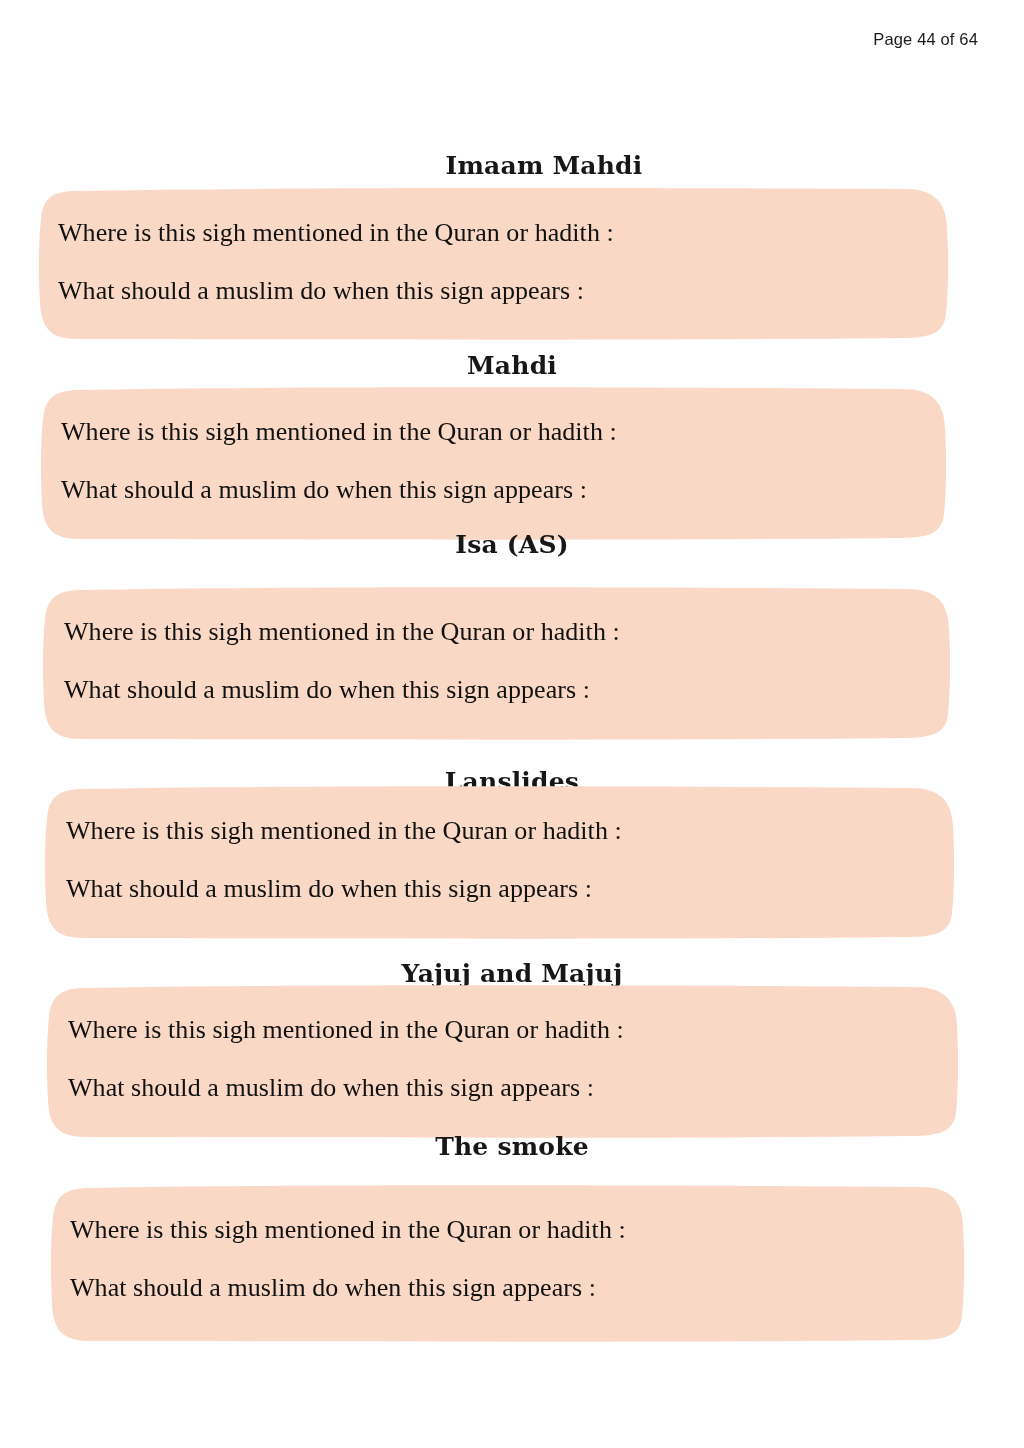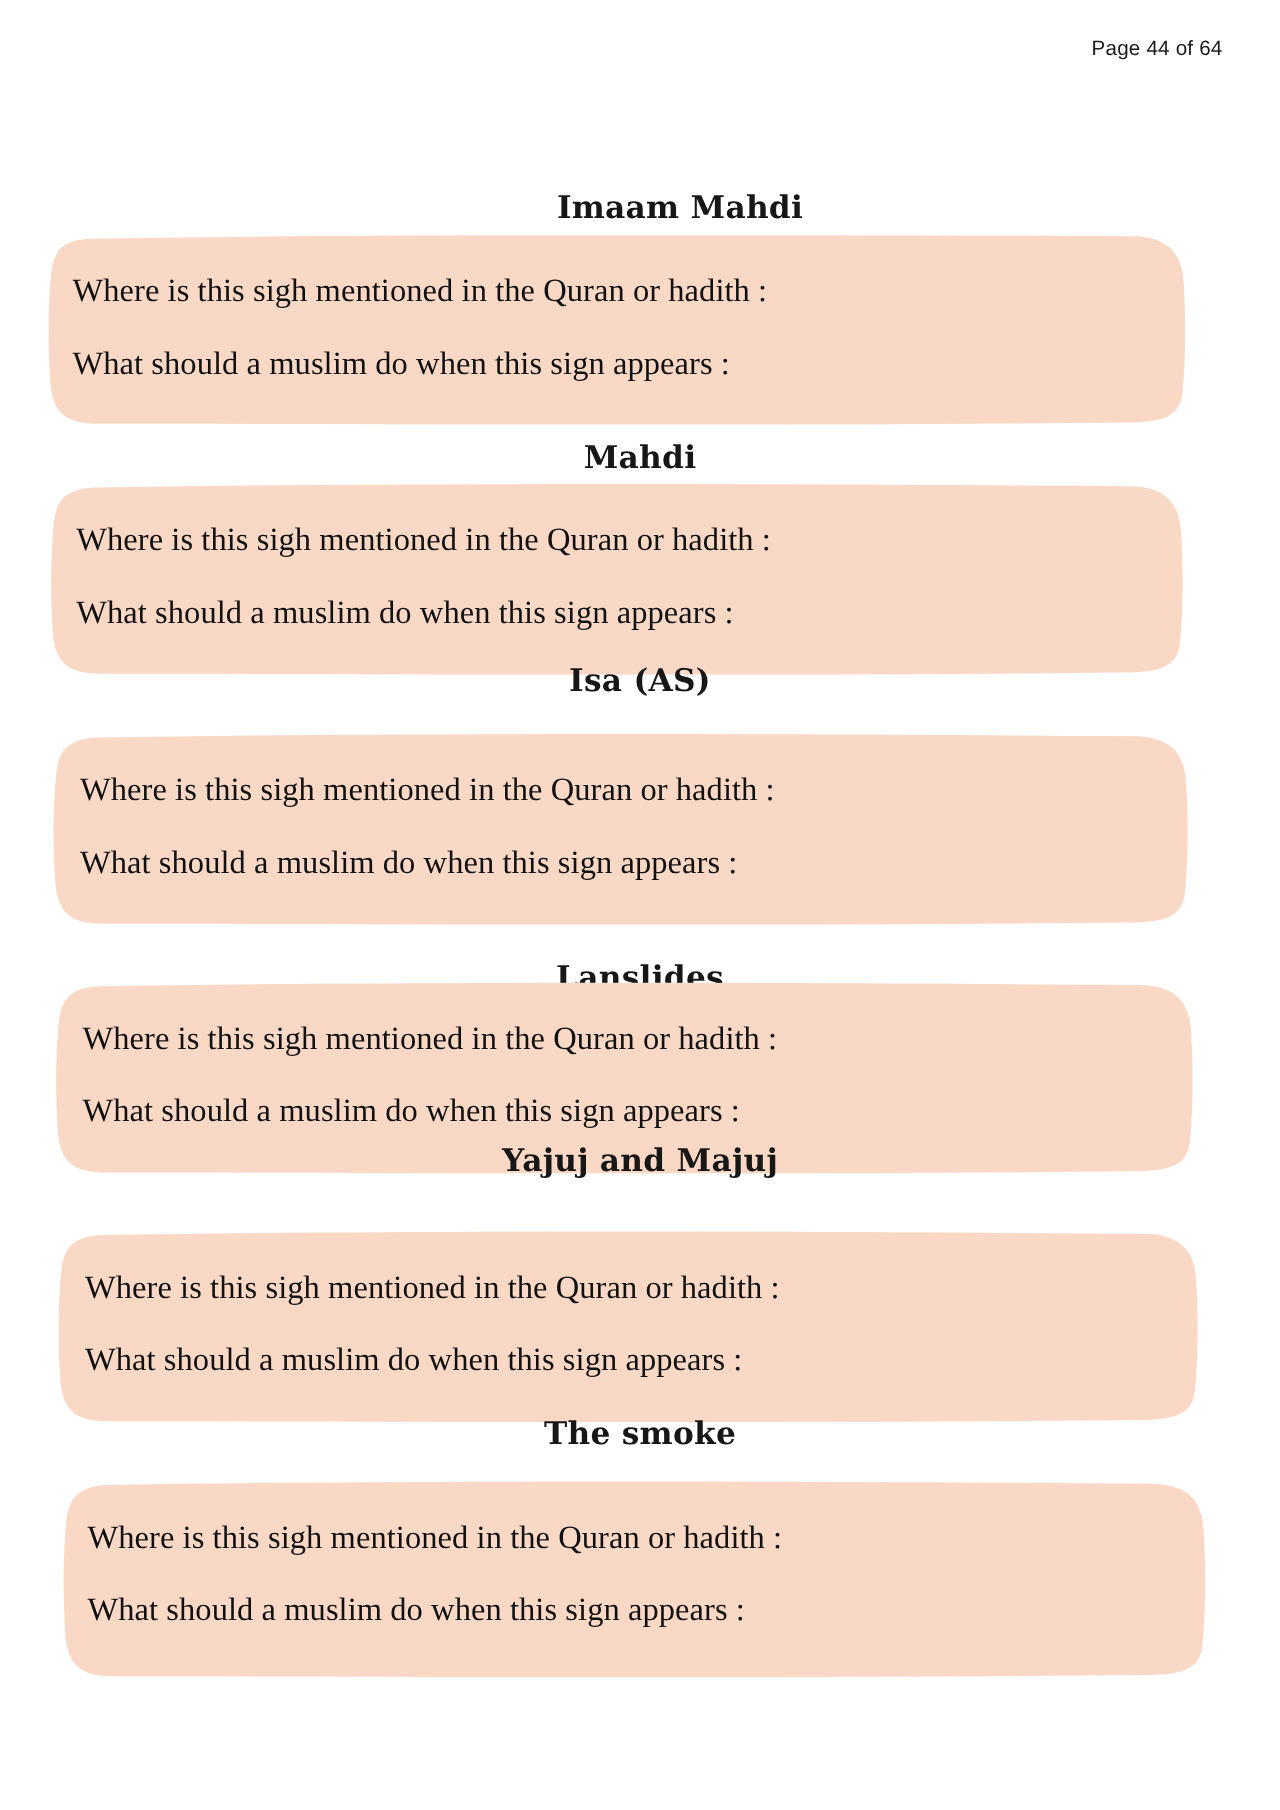--- a/index.html
+++ b/index.html
@@ -145,21 +145,21 @@
                  C56,154 47,143 46,117 C44,85 45,54 47,34 C49,13 59,6 80,5 Z" fill="#FAD8C6"></path>
       </svg>
       <div class="panel-body">
         <div class="prompt-line" style="left:66px; top:31px;">Where is this sigh mentioned in the Quran or hadith :</div>
         <div class="prompt-line" style="left:66px; top:89px;">What should a muslim do when this sign appears :</div>
       </div>
     </div>
   </div>
 
   <div class="section" style="top:0px;">
-    <div class="section-heading" style="top:914px;">Yajuj and Majuj</div>
+    <div class="section-heading" style="top:959px;">Yajuj and Majuj</div>
     <div class="panel-wrap" style="top:983px;">
       <svg class="panel-svg" width="1024" height="158" viewBox="0 0 1024 158" aria-hidden="true">
         <path d="M82,5 C310,1 650,2 914,4 C944,4 956,17 957,43 C959,77 958,109 956,129
                  C954,148 941,153 910,153 C630,156 340,154 86,154
                  C58,154 49,143 48,117 C46,85 47,54 49,34 C51,13 61,6 82,5 Z" fill="#FAD8C6"></path>
       </svg>
       <div class="panel-body">
         <div class="prompt-line" style="left:68px; top:31px;">Where is this sigh mentioned in the Quran or hadith :</div>
         <div class="prompt-line" style="left:68px; top:89px;">What should a muslim do when this sign appears :</div>
       </div>

